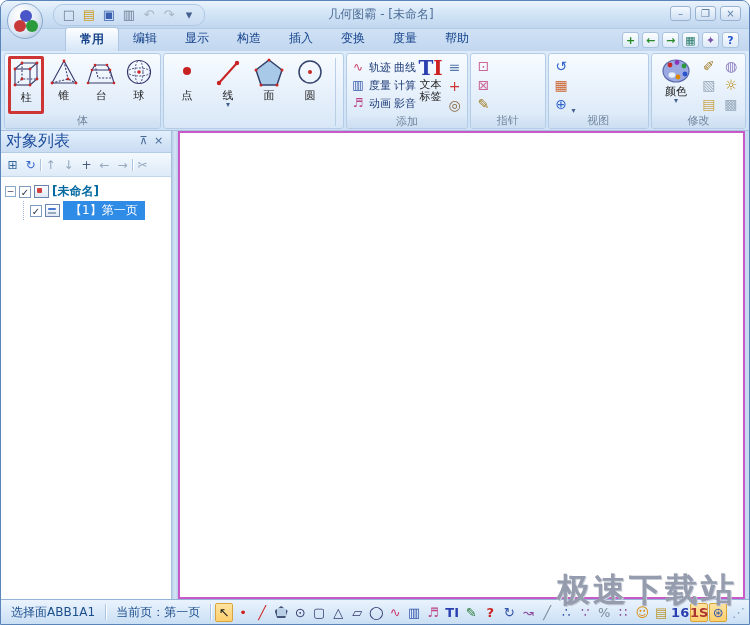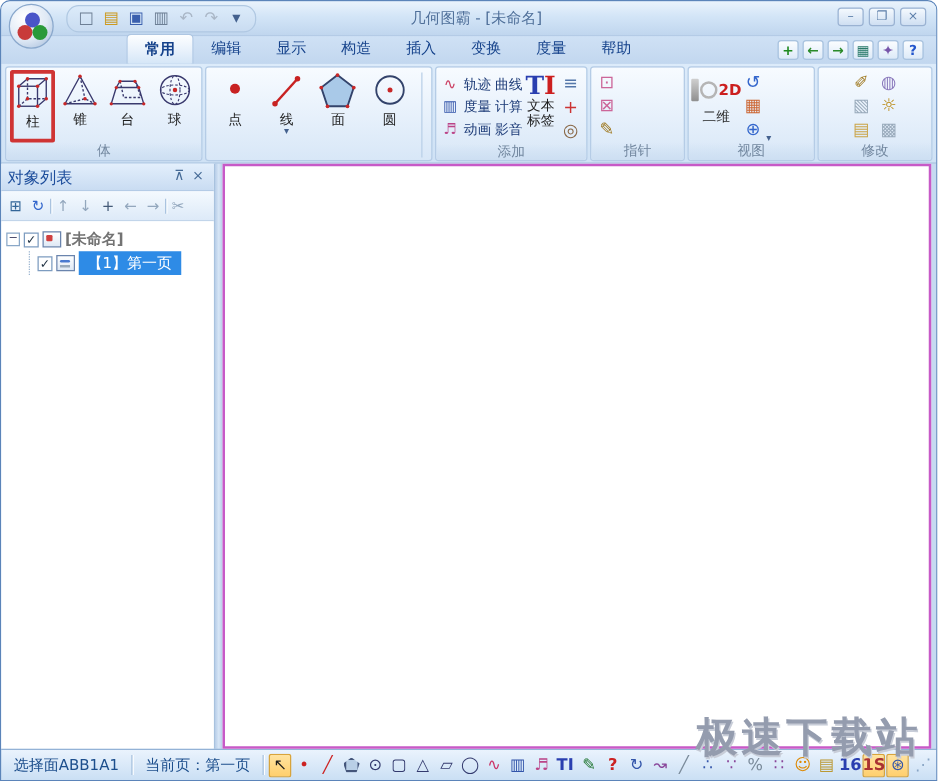--- a/index.html
+++ b/index.html
@@ -10,21 +10,21 @@
   .titlebar{ height:28px; background:linear-gradient(#eaf3fc,#d3e5f7 45%,#c0d6ee); display:flex; align-items:center; position:relative; border-bottom:1px solid #b4cbe6; }
   .app-logo{ position:absolute; left:6px; top:2px; width:36px; height:36px; border-radius:50%; background:radial-gradient(circle at 35% 30%,#ffffff,#dfe9f5 55%,#9fb8d8); border:1px solid #8aa8cc; z-index:20; cursor:pointer; }
   .app-logo svg{ position:absolute; left:4px; top:4px; }
   .qat{ display:flex; align-items:center; gap:2px; margin-left:52px; padding:1px 6px; background:linear-gradient(#dcebfa,#c9dcf1); border-radius:10px; border:1px solid #b0c8e2; }
   .qat .tool-btn{ width:18px; height:18px; font-size:13px; }
   .win-title{ position:absolute; left:12px; right:0; text-align:center; font-size:12px; color:#4f6f99; pointer-events:none; }
   .win-controls{ position:absolute; right:8px; top:5px; display:flex; gap:4px; }
   .win-btn{ width:21px; height:15px; border:1px solid #9ab2d2; border-radius:3px; background:linear-gradient(#f4f9fe,#cfdff2); color:#5d7faa; font-size:10px; line-height:13px; text-align:center; cursor:pointer; }
 
   
-  .tabrow{ height:22px; background:linear-gradient(#cfe1f5,#c2d7ef); display:flex; align-items:flex-end; padding-left:100px; position:relative; }
+  .tabrow{ height:22px; background:linear-gradient(#cfe1f5,#c2d7ef); display:flex; align-items:flex-end; padding-left:64px; position:relative; }
   .tab{ padding:3px 14px 3px; font-size:12px; color:#15428b; cursor:pointer; border-radius:4px 4px 0 0; }
   .tab.active{ background:linear-gradient(#fdfeff,#e6f0fb 60%,#d5e6f7); border:1px solid #aec6e2; border-bottom:none; color:#15428b; font-weight:bold; }
   .tabrow-right{ position:absolute; right:10px; top:3px; display:flex; gap:3px; align-items:center; }
   .tabrow-right .tool-btn{ width:17px; height:16px; font-size:11px; font-weight:bold; border:1px solid #a9c3df; border-radius:3px; background:linear-gradient(#fbfdff,#ddeaf8); }
 
   
   .ribbon{ height:80px; background:linear-gradient(#dcebfa,#cfe2f5); display:flex; gap:2px; padding:2px 3px 1px; border-bottom:1px solid #a8c2de; }
   .rgroup{ border:1px solid #b5cce6; border-radius:3px; background:linear-gradient(#f7fbff,#e6f0fb 55%,#d8e7f7); display:flex; flex-direction:column; }
   .rgroup-body{ flex:1; display:flex; align-items:stretch; padding:2px 3px 0; gap:1px; }
   .rgroup-label{ height:14px; font-size:11px; text-align:center; color:#72879f; background:linear-gradient(rgba(0,0,0,0),#cddff2); border-radius:0 0 3px 3px; line-height:13px; }
@@ -49,33 +49,33 @@
   .view-mark{ font-size:12px; font-weight:bold; color:#cc1f1f; }
   .gray-bar{ width:6px; height:18px; background:linear-gradient(#cfcfcf,#8f8f8f); border-radius:1px; }
   .gray-ring{ width:14px; height:14px; border:2px solid #b5b5b5; border-radius:50%; }
   .gray-arc{ width:10px; height:18px; border:3px solid #9f9f9f; border-right:none; border-radius:9px 0 0 9px; }
   .sphere-dot{ width:12px; height:12px; border-radius:50%; background:radial-gradient(circle at 35% 30%,#fdfdfd,#b9c2cc 60%,#7d8a99); }
 
   
   .content{ flex:1; display:flex; min-height:0; background:#c6daf1; }
   .panel{ width:171px; display:flex; flex-direction:column; background:#eef5fd; border-right:1px solid #a8c2de; }
   .panel-header{ height:22px; display:flex; align-items:center; padding:0 5px; background:linear-gradient(#e3effc,#c9dcf2); border-bottom:1px solid #b4cbe6; }
-  .panel-title{ flex:1; font-size:13px; color:#1e4e9c; }
+  .panel-title{ flex:1; font-size:16px; color:#1e4e9c; }
   .panel-hbtn{ width:15px; height:15px; font-size:11px; color:#456a96; text-align:center; line-height:14px; cursor:pointer; border-radius:2px; }
   .panel-toolbar{ height:24px; display:flex; align-items:center; gap:1px; padding:0 3px; background:linear-gradient(#f4f9fe,#ddeaf8); border-bottom:1px solid #c2d5ea; }
   .panel-toolbar .tool-btn{ width:17px; height:17px; font-size:12px; }
   .tree{ flex:1; background:#ffffff; padding:5px 4px; overflow:hidden; font-size:12px; }
   .tree-row{ display:flex; align-items:center; gap:3px; height:19px; white-space:nowrap; }
   .expander{ width:11px; height:11px; border:1px solid #8aa8c8; background:#fff; font-size:9px; line-height:9px; text-align:center; color:#446; cursor:pointer; }
   .cbx{ width:12px; height:12px; border:1px solid #7d9cc0; background:#fff; color:#234; font-size:10px; line-height:11px; text-align:center; cursor:pointer; }
   .node-ico{ width:15px; height:13px; border:1px solid #6a84ad; background:linear-gradient(#fff,#dfe9f5); position:relative; }
   .node-ico i{ position:absolute; left:2px; top:2px; width:5px; height:5px; background:#d04040; border-radius:1px; }
   .node-ico.page i{ background:#4a7ad0; width:8px; height:2px; top:3px; }
   .node-ico.page em{ position:absolute; left:2px; top:7px; width:8px; height:2px; background:#9ab; }
-  .root-label{ font-weight:bold; color:#737373; cursor:pointer; }
+  .root-label{ font-weight:bold; color:#0369a1; cursor:pointer; }
   .child-indent{ margin-left:18px; border-left:1px dotted #9ab4d0; padding-left:6px; }
   .sel-label{ background:#2e8be6; color:#fff; padding:1px 7px; cursor:pointer; }
 
   .splitter{ width:6px; background:linear-gradient(90deg,#b7cde8,#d7e6f6,#b7cde8); cursor:col-resize; }
   .canvas-wrap{ flex:1; padding:0 4px 0 0; position:relative; }
   .canvas{ position:absolute; inset:0 4px 0 0; background:#ffffff; border:2px solid #c75ac7; }
   .watermark{ position:absolute; right:12px; bottom:-14px; font-size:33px; font-weight:bold; color:#949cae; letter-spacing:3px; text-shadow:1px 1px 0 #c8cdd8; pointer-events:none; z-index:6; white-space:nowrap; }
 
   
   .statusbar{ height:25px; background:linear-gradient(#eaf3fd,#cadff4); border-top:1px solid #93b2d6; display:flex; align-items:center; font-size:12px; color:#1c4e8c; }
@@ -287,40 +287,45 @@
             <span class="tool-btn" style="color: rgb(204, 102, 153);">⊡</span>
             <span class="tool-btn" style="color: rgb(204, 102, 153);">⊠</span>
             <span class="tool-btn" style="color: rgb(160, 122, 34);">✎</span>
           </div>
       </div>
       <div class="rgroup-label">指针</div>
     </div>
 
     <div class="rgroup" style="width:102px">
       <div class="rgroup-body">
-        <div class="big-btn" style="width:38px">
-          <span class="view-ico">
-            <span class="gray-bar"></span>
-              <span class="gray-ring"></span>
-              <span class="view-mark">2D</span>
-          </span>
-          <span class="blabel">二维</span>
-        </div>
         <div class="mini-col">
             <span class="tool-btn" style="color: rgb(51, 102, 204);">↺</span>
             <span class="tool-btn" style="color: rgb(204, 102, 51);">▦</span>
             <span class="tool-btn" style="color: rgb(51, 102, 204);">⊕</span>
           </div>
         <span class="dd" style="align-self:flex-end"></span>
       </div>
       <div class="rgroup-label">视图</div>
     </div>
 
     <div class="rgroup" style="flex:1">
       <div class="rgroup-body" style="justify-content:space-evenly">
+        <div class="big-btn" style="width:42px">
+          <svg width="32" height="28" viewBox="0 0 32 28">
+            <ellipse cx="16" cy="14" rx="13" ry="11" fill="#9aa9e2" stroke="#5a6aa8" stroke-width="1.2"></ellipse>
+            <ellipse cx="12" cy="18" rx="3.5" ry="2.8" fill="#e8f0fa"></ellipse>
+            <circle cx="10" cy="8" r="2.4" fill="#c82828"></circle>
+            <circle cx="17" cy="5.5" r="2.4" fill="#8a33bb"></circle>
+            <circle cx="24" cy="9" r="2.4" fill="#2a9a3a"></circle>
+            <circle cx="25" cy="17" r="2.4" fill="#2a55cc"></circle>
+            <circle cx="18" cy="20" r="2.4" fill="#dd8800"></circle>
+          </svg>
+          <span class="blabel">颜色</span>
+          <span class="dd"></span>
+        </div>
         <div class="mini-col" style="flex-direction:row;flex-wrap:wrap;width:44px;align-content:space-around">
             <span class="tool-btn" style="color: rgb(160, 122, 34);">✐</span>
             <span class="tool-btn" style="color: rgb(136, 119, 187);">◍</span>
             <span class="tool-btn" style="color: rgb(153, 170, 187);">▧</span>
             <span class="tool-btn" style="color: rgb(184, 134, 11);">☼</span>
             <span class="tool-btn" style="color: rgb(202, 165, 74);">▤</span>
             <span class="tool-btn" style="color: rgb(153, 170, 187);">▩</span>
           </div>
       </div>
       <div class="rgroup-label">修改</div>

